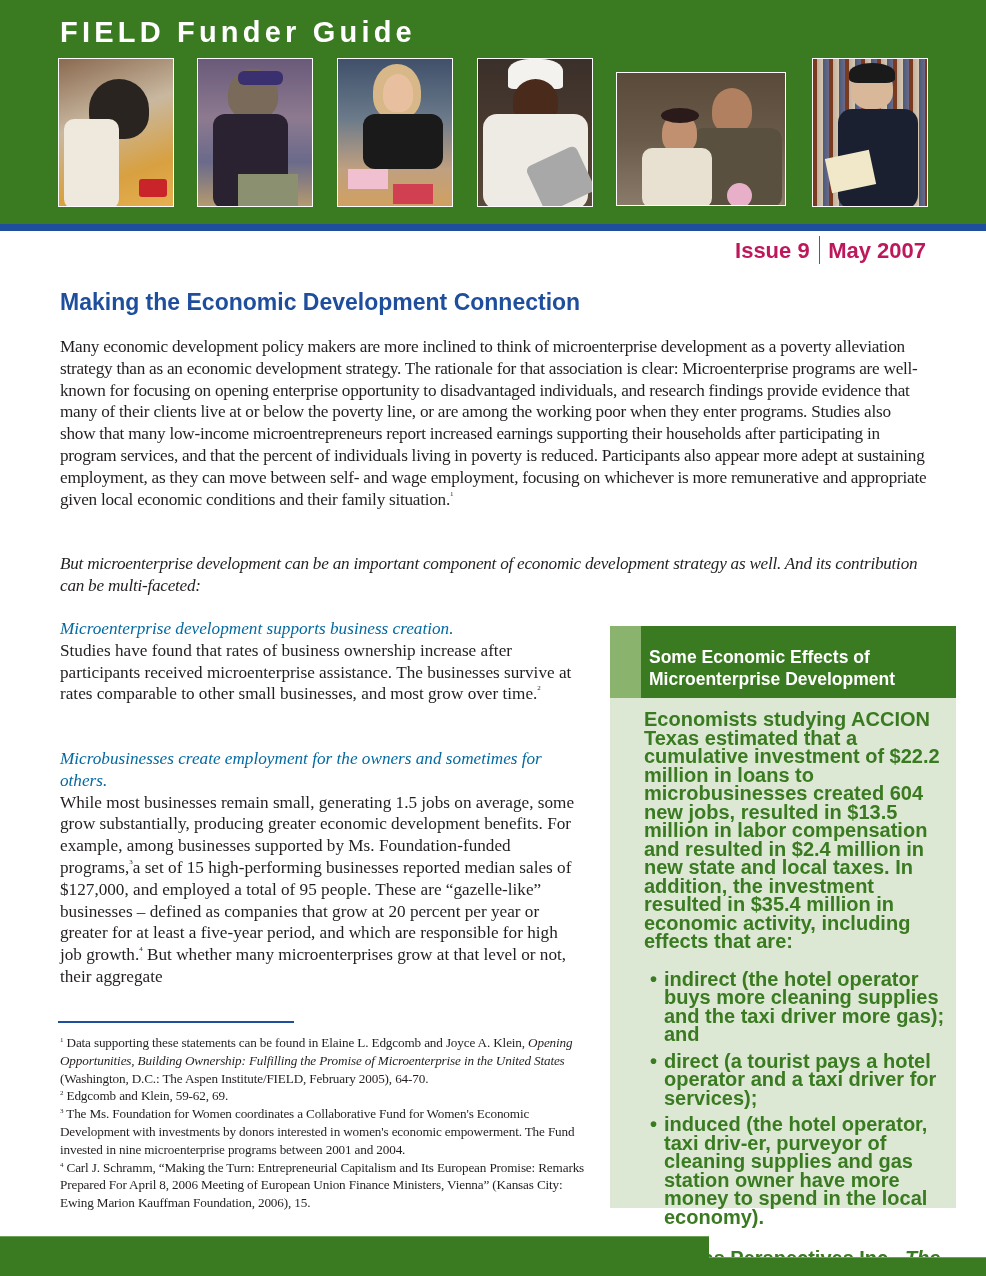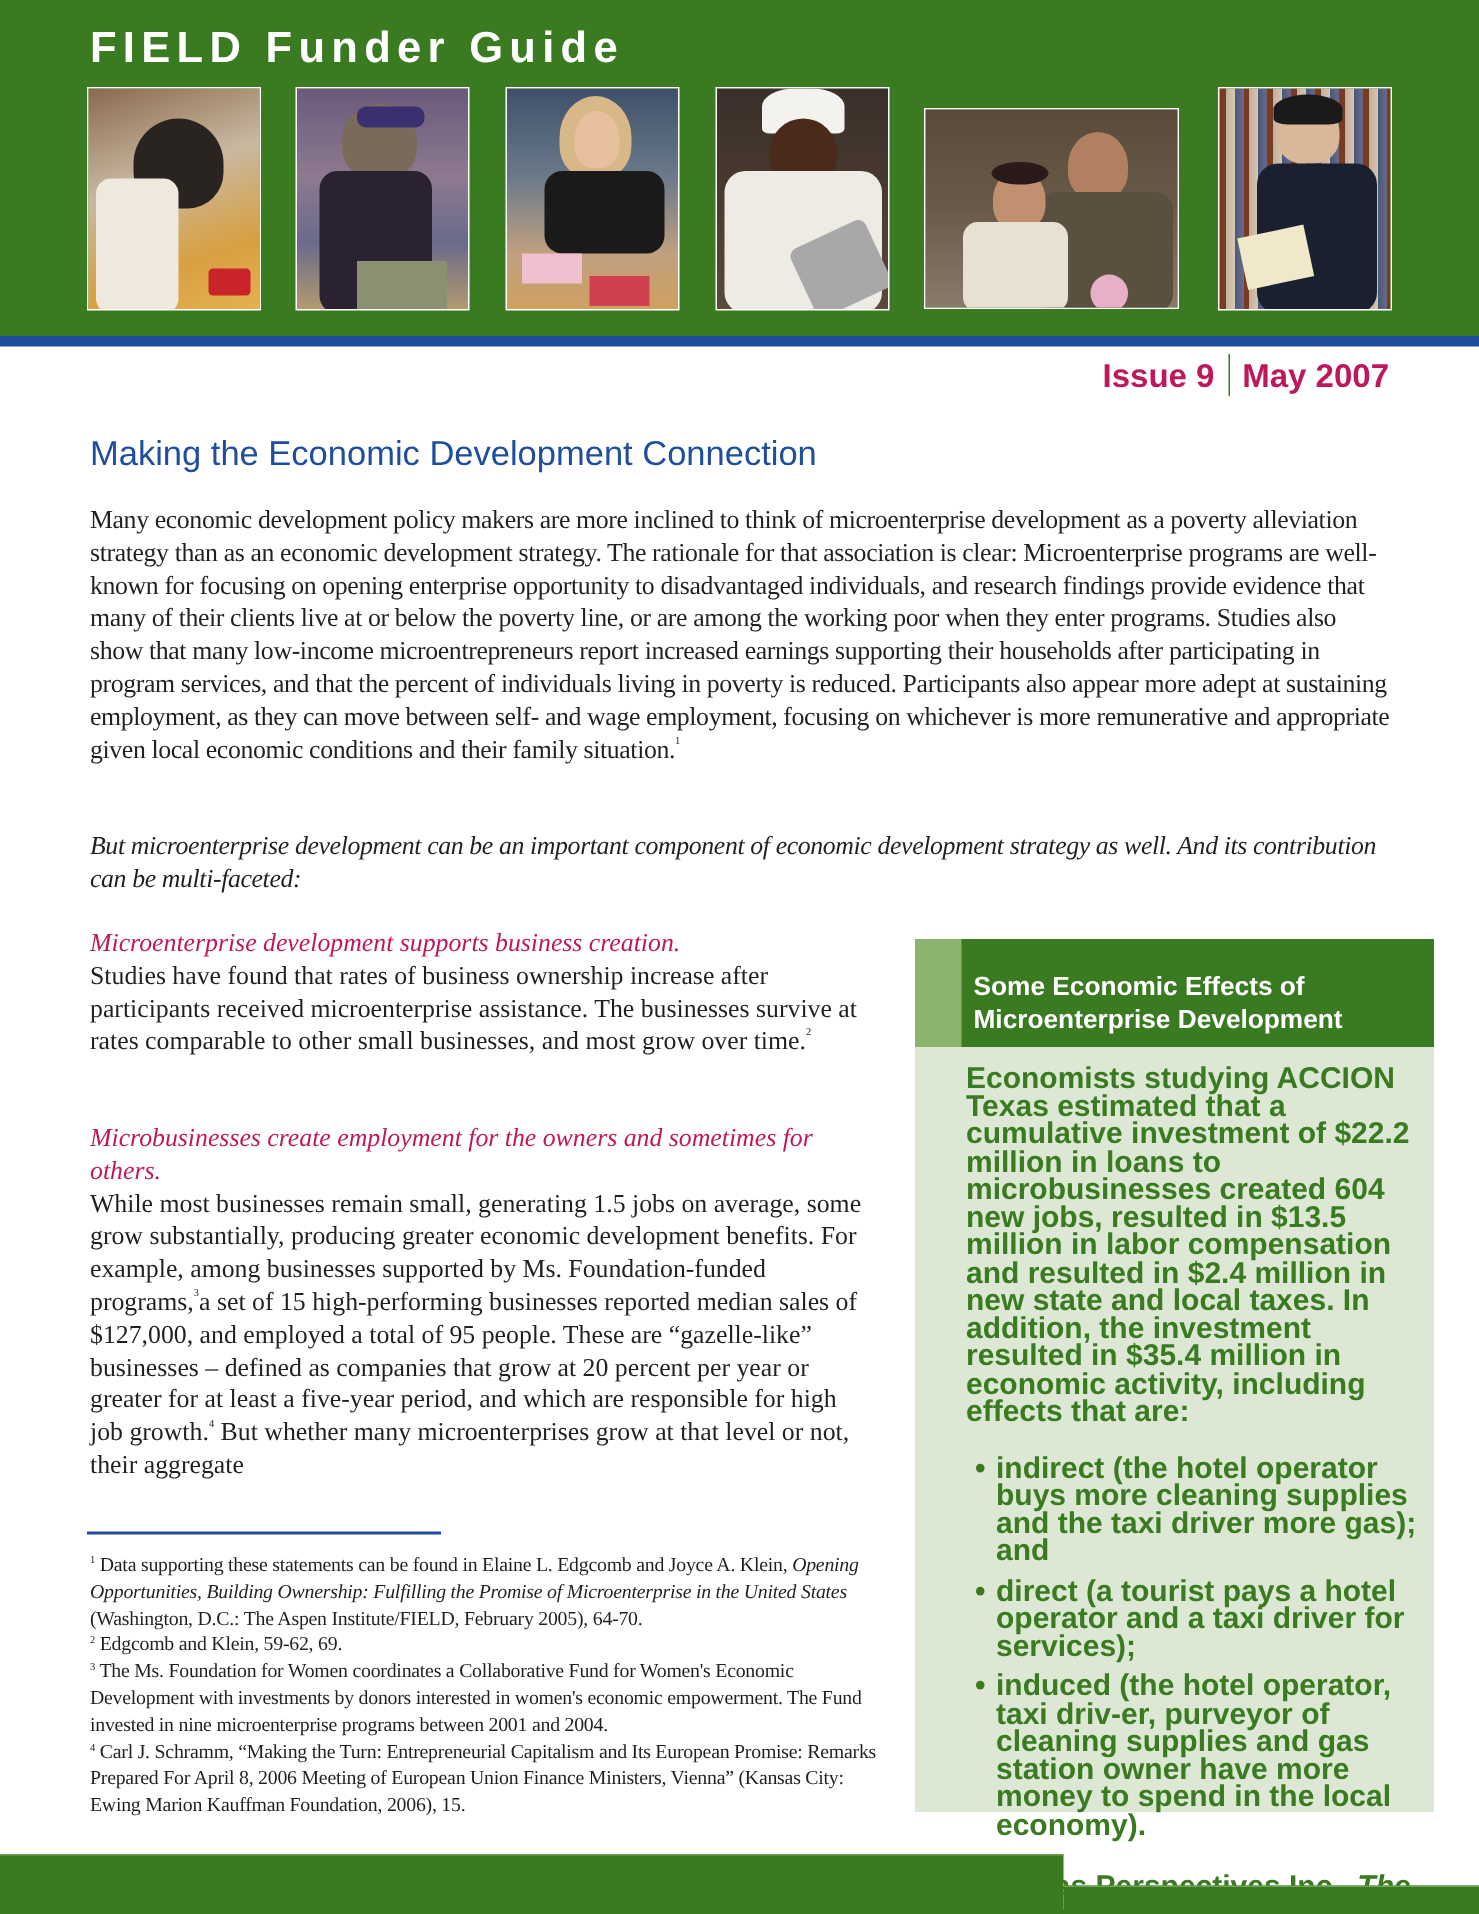--- a/index.html
+++ b/index.html
@@ -20,21 +20,21 @@
   .article-title { position: absolute; left: 60px; top: 289px; font-family: "Liberation Sans", sans-serif; font-size: 23px; color: #1f4e9c; }
 
   .body-text { position: absolute; left: 60px; width: 870px; font-size: 17.2px; line-height: 21.8px; color: #231f20; letter-spacing: -0.25px; }
   .p1 { top: 336px; }
   .p2 { top: 553px; font-style: italic; }
   sup { font-size: 7px; vertical-align: 9px; line-height: 0; }
 
   .col { position: absolute; left: 60px; width: 520px; font-size: 17.2px; line-height: 21.8px; }
   .sec1 { top: 618px; }
   .sec2 { top: 748px; }
-  .sec-head { font-style: italic; color: #be185d; }
+  .sec-head { font-style: italic; color: #0369a1; }
 
   .fn-rule { position: absolute; left: 58px; top: 1021px; width: 236px; height: 2px; background: #1f4e9c; }
   .footnotes { position: absolute; left: 60px; top: 1034px; width: 530px; font-size: 13.2px; line-height: 17.8px; color: #231f20; letter-spacing: -0.15px; }
   .footnotes sup { font-size: 7px; vertical-align: 5px; }
 
   .sidebar { position: absolute; left: 610px; top: 626px; width: 346px; height: 582px; background: #dce8d3; }
   .sidebar-head { position: absolute; left: 0; top: 0; width: 346px; height: 72px; background: #3a7a21; }
   .sidebar-accent { position: absolute; left: 0; top: 0; width: 31px; height: 72px; background: #8ab46d; }
   .sidebar-title { position: absolute; left: 39px; top: 20px; font-family: "Liberation Sans", sans-serif; font-weight: bold; font-size: 17.5px; line-height: 22px; color: #ffffff; }
   .sidebar-body { position: absolute; left: 34px; top: 84px; width: 305px; font-family: "Liberation Sans", sans-serif; font-weight: bold; font-size: 20px; line-height: 18.5px; color: #3a7a21; }
@@ -104,21 +104,21 @@
   </div>
 </div>
 <div class="blue-stripe"></div>
 
 <div class="issue-line">
   <span>Issue 9</span>
   <span class="issue-sep"></span>
   <span>May 2007</span>
 </div>
 
-<h1 class="article-title" style="font-weight:normal;">Making the Economic Development Connection</h1>
+<h1 class="article-title" style="font-weight:bold;">Making the Economic Development Connection</h1>
 
 <p class="body-text p1"><span>Many economic development policy makers are more inclined to think of microenterprise development as a poverty alleviation strategy than as an economic development strategy. The rationale for that association is clear: Microenterprise programs are well-known for focusing on opening enterprise opportunity to disadvantaged individuals, and research findings provide evidence that many of their clients live at or below the poverty line, or are among the working poor when they enter programs. Studies also show that many low-income microentrepreneurs report increased earnings supporting their households after participating in program services, and that the percent of individuals living in poverty is reduced. Participants also appear more adept at sustaining employment, as they can move between self- and wage employment, focusing on whichever is more remunerative and appropriate given local economic conditions and their family situation.</span><sup>1</sup></p>
 <p class="body-text p2">But microenterprise development can be an important component of economic development strategy as well. And its contribution can be multi-faceted:</p>
 
 <div class="col sec1">
   <div class="sec-head">Microenterprise development supports business creation.</div>
   <div><span>Studies have found that rates of business ownership increase after participants received microenterprise assistance. The businesses survive at rates comparable to other small businesses, and most grow over time.</span><sup>2</sup></div>
 </div>
 
 <div class="col sec2">

